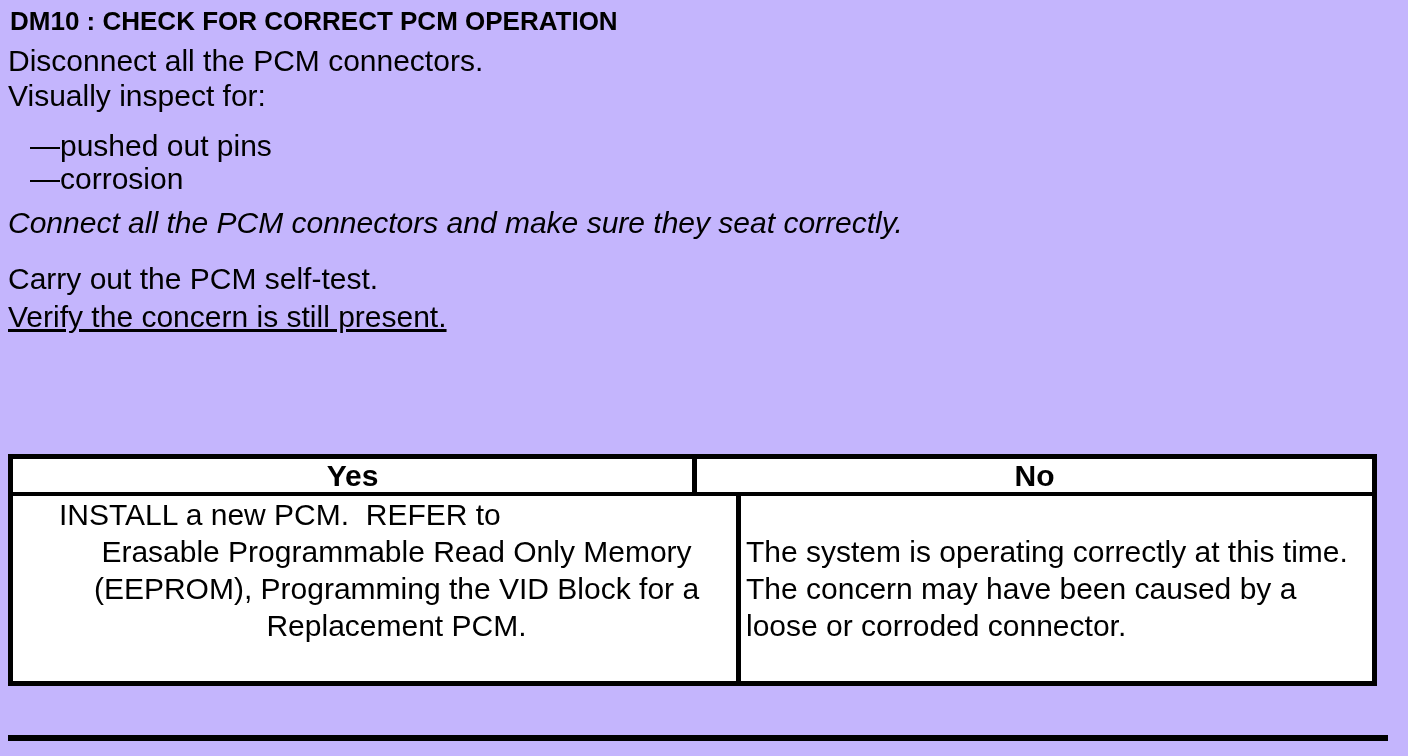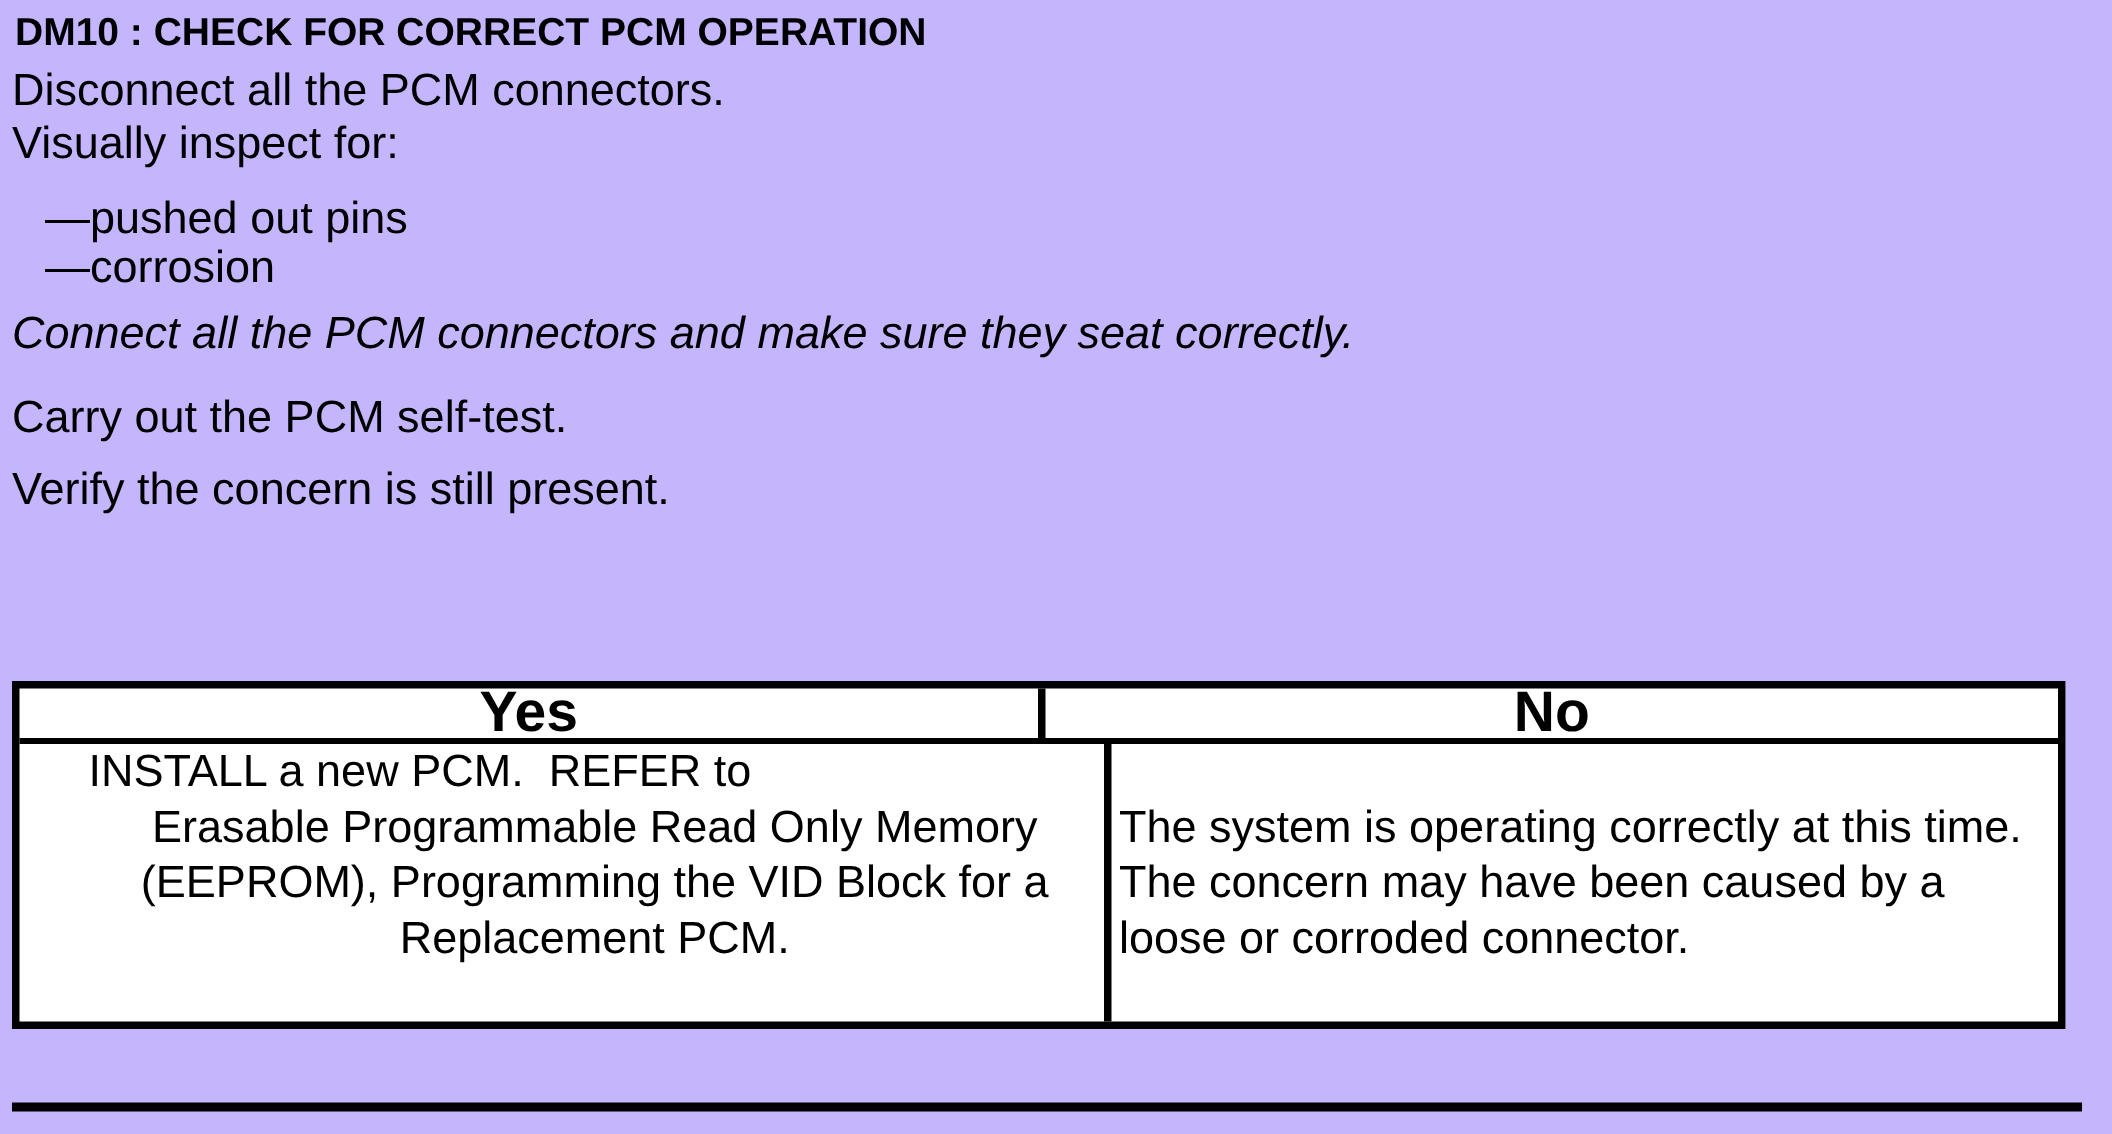--- a/index.html
+++ b/index.html
@@ -34,21 +34,21 @@
     font-weight: normal;
     line-height: 30px;
     white-space: pre;
   }
   .s0 { top: 46px; }
   .s1 { top: 81px; }
   .s2 { top: 131px; left: 30px; }
   .s3 { top: 164px; left: 30px; }
   .s4 { top: 208px; font-style: italic; }
   .s5 { top: 264px; }
-  .s6 { top: 312px; }
+  .s6 { top: 302px; text-decoration: underline; }
   .q  { top: 358px; font-weight: bold; }
 
   .dtable {
     position: absolute;
     left: 8px;
     top: 454px;
     width: 1369px;
     height: 232px;
     border: 5px solid #000000;
     box-sizing: border-box;
@@ -65,21 +65,21 @@
   }
   .tbody-row { flex: 1 1 auto; min-height: 0; padding-left: 44px; }
   .cell { box-sizing: border-box; overflow: hidden; }
   .col-yes {
     flex: 0 0 684px;
     width: 684px;
     border-right: 5px solid #000000;
   }
   .col-no { flex: 1 1 auto; }
   .th {
-    font-size: 38px;
+    font-size: 30px;
     font-weight: bold;
     text-align: center;
     line-height: 33px;
     white-space: pre;
   }
   .td-yes {
     font-size: 30px;
     line-height: 37px;
     text-align: center;
     padding: 0 2px;

